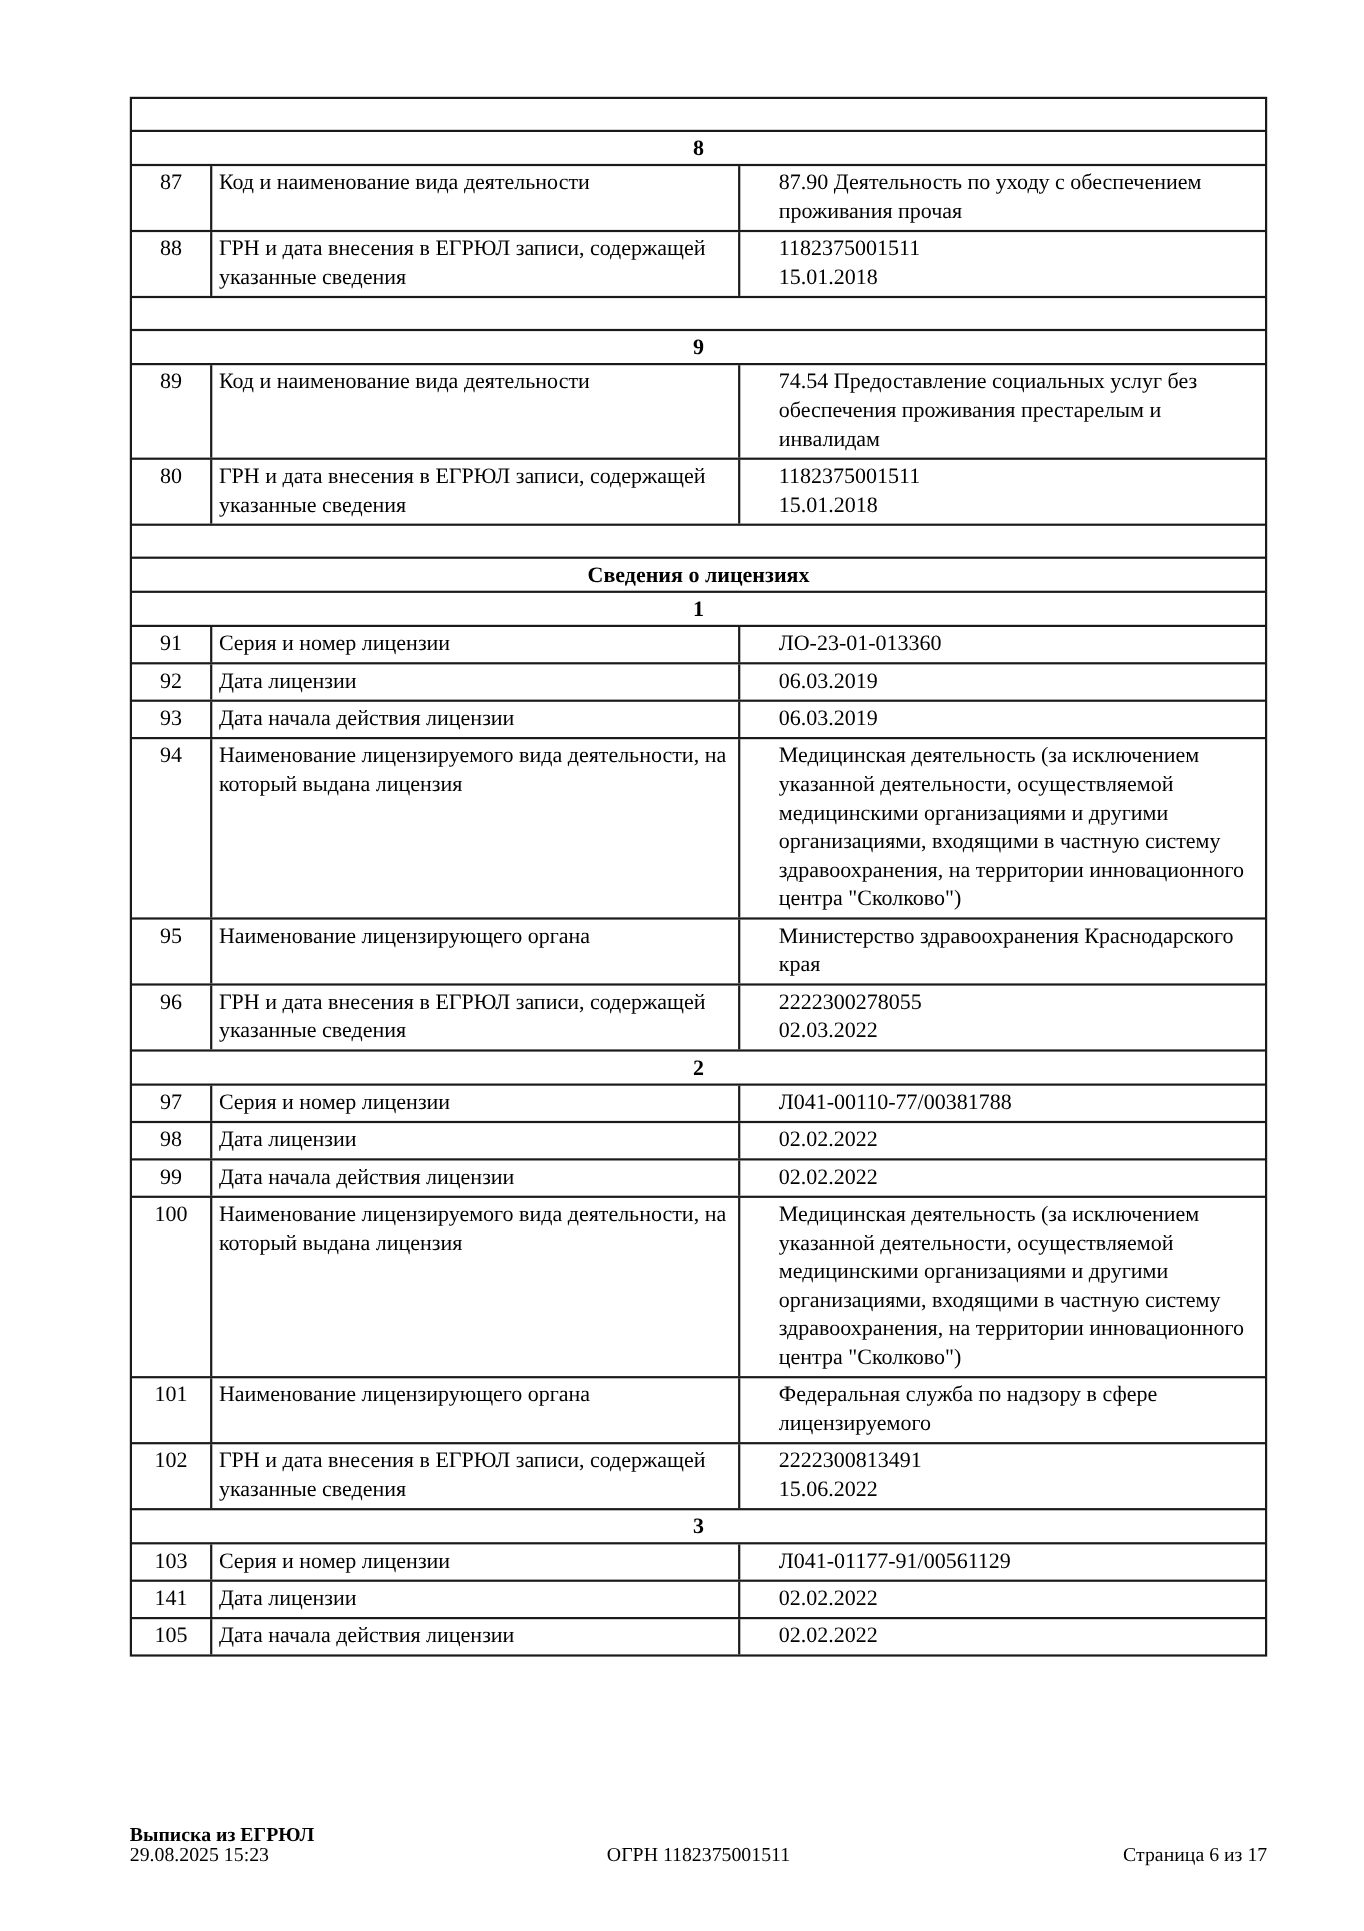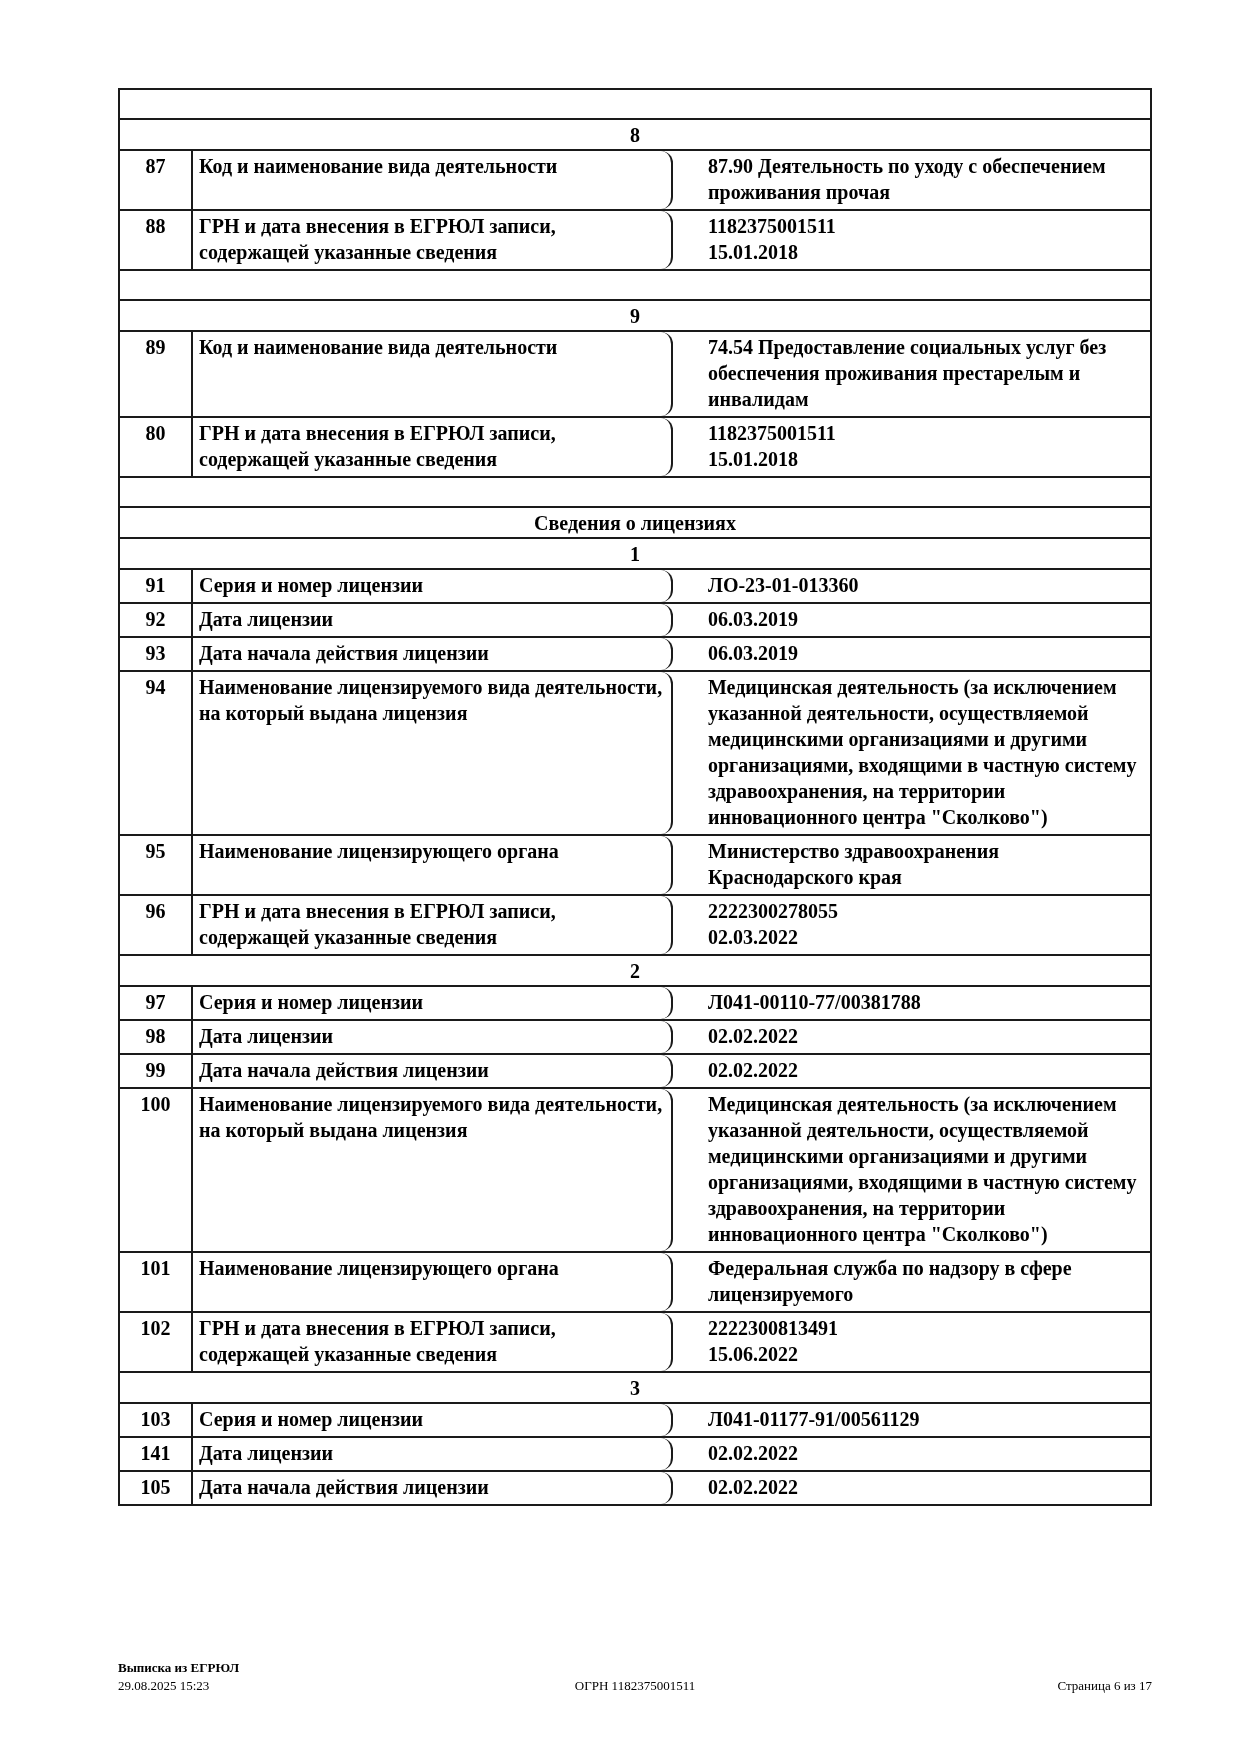--- a/index.html
+++ b/index.html
@@ -33,49 +33,48 @@
   .t-row.spacer { min-height: 30px; }
   .t-row.section {
     min-height: 31px;
     justify-content: center;
   }
   .section-label {
     font-weight: bold;
     padding-top: 2px;
     text-align: center;
   }
-  .cell { padding: 2px 6px 4px 6px; font-weight: bold; }
+  .cell { padding: 2px 6px 4px 6px; }
   .cell.num {
     width: 73px;
     flex: 0 0 73px;
     text-align: center;
     border-right: 2px solid #1a1a1a;
     padding-left: 2px;
     padding-right: 2px;
   }
   .cell.label {
     width: 480px;
     flex: 0 0 480px;
     border-right: 2px solid #1a1a1a;
-    border-radius: 12px;
   }
   .cell.value {
     flex: 1 1 auto;
     white-space: pre-line;
     margin-left: 29px;
   }
   .t-row.data { min-height: 30px; }
   .footer {
     position: absolute;
     left: 118px;
     right: 88px;
     top: 1659px;
     display: flex;
     align-items: flex-end;
-    font-size: 13px;
+    font-size: 18px;
     line-height: 18px;
   }
   .footer-left { flex: 1 1 0; }
   .footer-center { flex: 0 0 auto; text-align: center; }
   .footer-right { flex: 1 1 0; text-align: right; }
   .footer-title { font-weight: bold; }
 </style>
 </head>
 <body>
 

